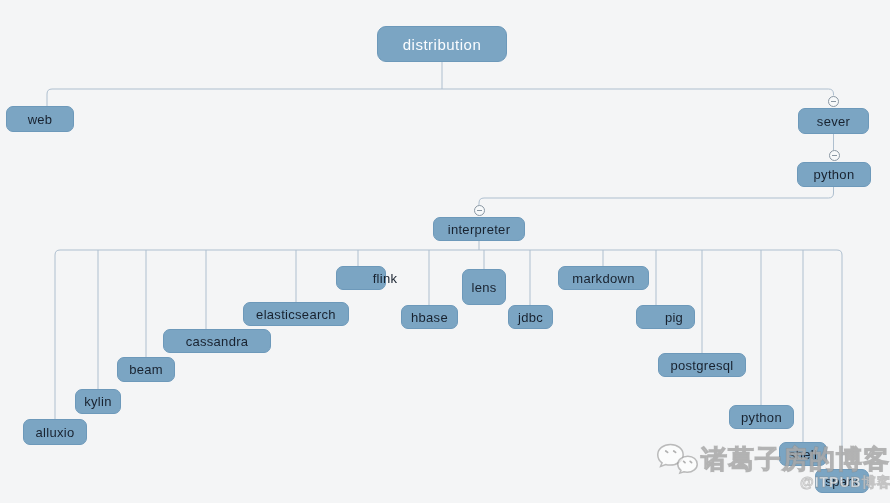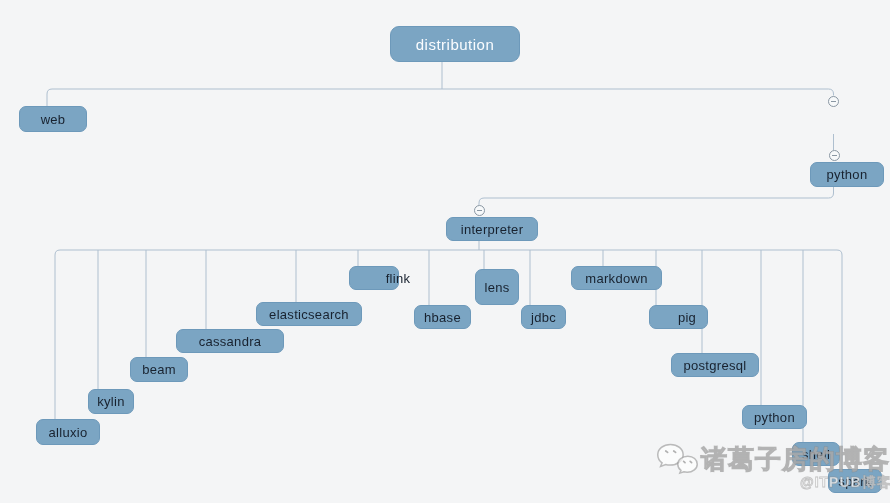--- a/index.html
+++ b/index.html
@@ -17,21 +17,20 @@
     display:flex;align-items:center;justify-content:center;
     background:#7ba5c3;
     border:1px solid #6d99ba;
     border-radius:7px;
     color:#18222f;
     font-size:13px;
     letter-spacing:.3px;
     box-sizing:border-box;
     cursor:default;
     white-space:nowrap;
-    margin-left:13px;
   }
   .node.root{
     border-radius:9px;
     font-size:15px;
     color:#fbfdff;
     letter-spacing:.5px;
   }
   .collapse{
     position:absolute;z-index:3;width:11px;height:11px;
     border:1px solid #8a97a3;border-radius:50%;
@@ -101,20 +100,21 @@
           <line x1="31.5" y1="20.5" x2="33" y2="21.8"></line>
           <line x1="38.5" y1="20.5" x2="40" y2="21.8"></line>
         </g>
       </svg>
       <span id="wm-text">诸葛子房的博客</span>
     </div>
     <span id="wm-sub">@ITPUB博客</span>
   </div>
 <div class="node root" style="left: 377px; top: 26px; width: 130px; height: 36px;">distribution</div>
     <div class="node" style="left: 6px; top: 106px; width: 68px; height: 26px;">web</div>
+    <div class="node" style="left: 798px; top: 108px; width: 71px; height: 26px;">sever</div>
     <div class="collapse" style="left: 828px; top: 96px;"></div>
     <div class="node" style="left: 797px; top: 162px; width: 74px; height: 25px;">python</div>
     <div class="collapse" style="left: 828.5px; top: 150px;"></div>
     <div class="node" style="left: 433px; top: 217px; width: 92px; height: 24px;">interpreter</div>
     <div class="collapse" style="left: 473.5px; top: 205px;"></div>
     <div class="node" style="left: 23px; top: 419px; width: 64px; height: 26px;">alluxio</div>
     <div class="node" style="left: 75px; top: 389px; width: 46px; height: 25px;">kylin</div>
     <div class="node" style="left: 117px; top: 357px; width: 58px; height: 25px;">beam</div>
     <div class="node" style="left: 163px; top: 329px; width: 108px; height: 24px;">cassandra</div>
     <div class="node" style="left: 243px; top: 302px; width: 106px; height: 24px;">elasticsearch</div>

